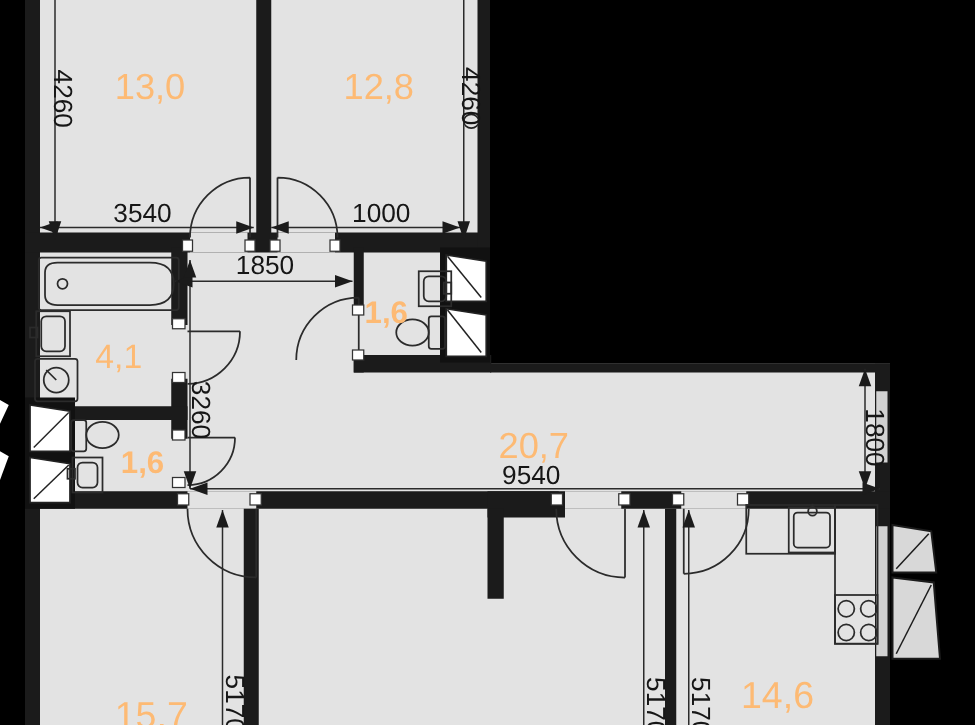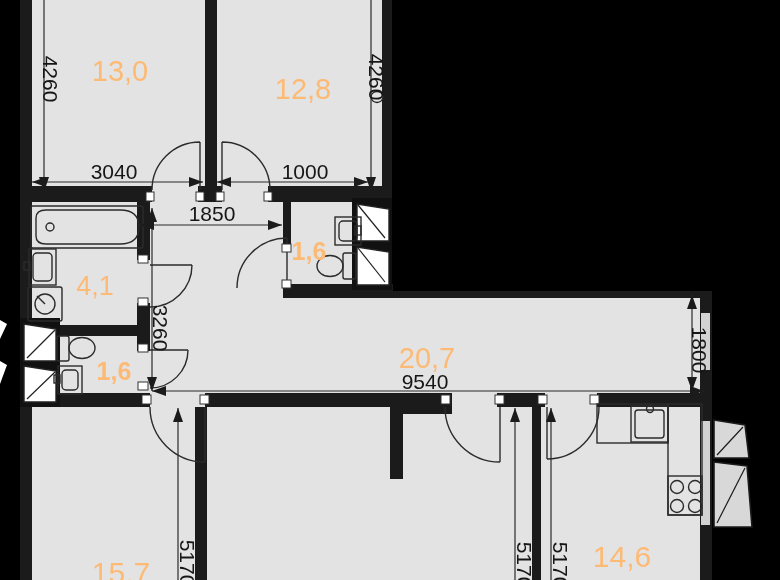--- a/index.html
+++ b/index.html
@@ -195,31 +195,31 @@
         <path d="M704,391 L690,386 L690,396 Z"></path>
       <path d="M692,295 L687,309 L697,309 Z"></path>
         <path d="M692,391 L687,377 L697,377 Z"></path>
       <path d="M178,408 L173,422 L183,422 Z"></path>
       <path d="M515,408 L510,422 L520,422 Z"></path>
       <path d="M551,408 L546,422 L556,422 Z"></path>
     </g>
   </svg>
 
   <div class="lbl room-lg" style="left:120px;top:71px">13,0</div>
-  <div class="lbl room-lg" style="left:303px;top:89px">12,8</div>
+  <div class="lbl room-lg" style="left:303px;top:71px">12,8</div>
   <div class="lbl room-sm" style="left:309px;top:251px">1,6</div>
   <div class="lbl room-md" style="left:95px;top:286px">4,1</div>
   <div class="lbl room-sm" style="left:114px;top:371px">1,6</div>
   <div class="lbl room-lg" style="left:427px;top:358px">20,7</div>
   <div class="lbl room-xl" style="left:121px;top:573px">15,7</div>
   <div class="lbl room-xl" style="left:622px;top:557px">14,6</div>
 
   <div class="lbl dim vert" style="left:50px;top:79px">4260</div>
   <div class="lbl dim vert" style="left:376px;top:77px">4260</div>
-  <div class="lbl dim" style="left:114px;top:171px">3040</div>
+  <div class="lbl dim" style="left:114px;top:171px">3540</div>
   <div class="lbl dim" style="left:305px;top:171px">1000</div>
   <div class="lbl dim" style="left:212px;top:213px">1850</div>
   <div class="lbl dim vert" style="left:160px;top:328px">3260</div>
   <div class="lbl dim" style="left:425px;top:381px">9540</div>
   <div class="lbl dim vert" style="left:699px;top:350px">1800</div>
   <div class="lbl dim vert" style="left:187px;top:563px">5170</div>
   <div class="lbl dim vert" style="left:524px;top:565px">5170</div>
   <div class="lbl dim vert" style="left:560px;top:565px">5170</div>
 
 </div>

